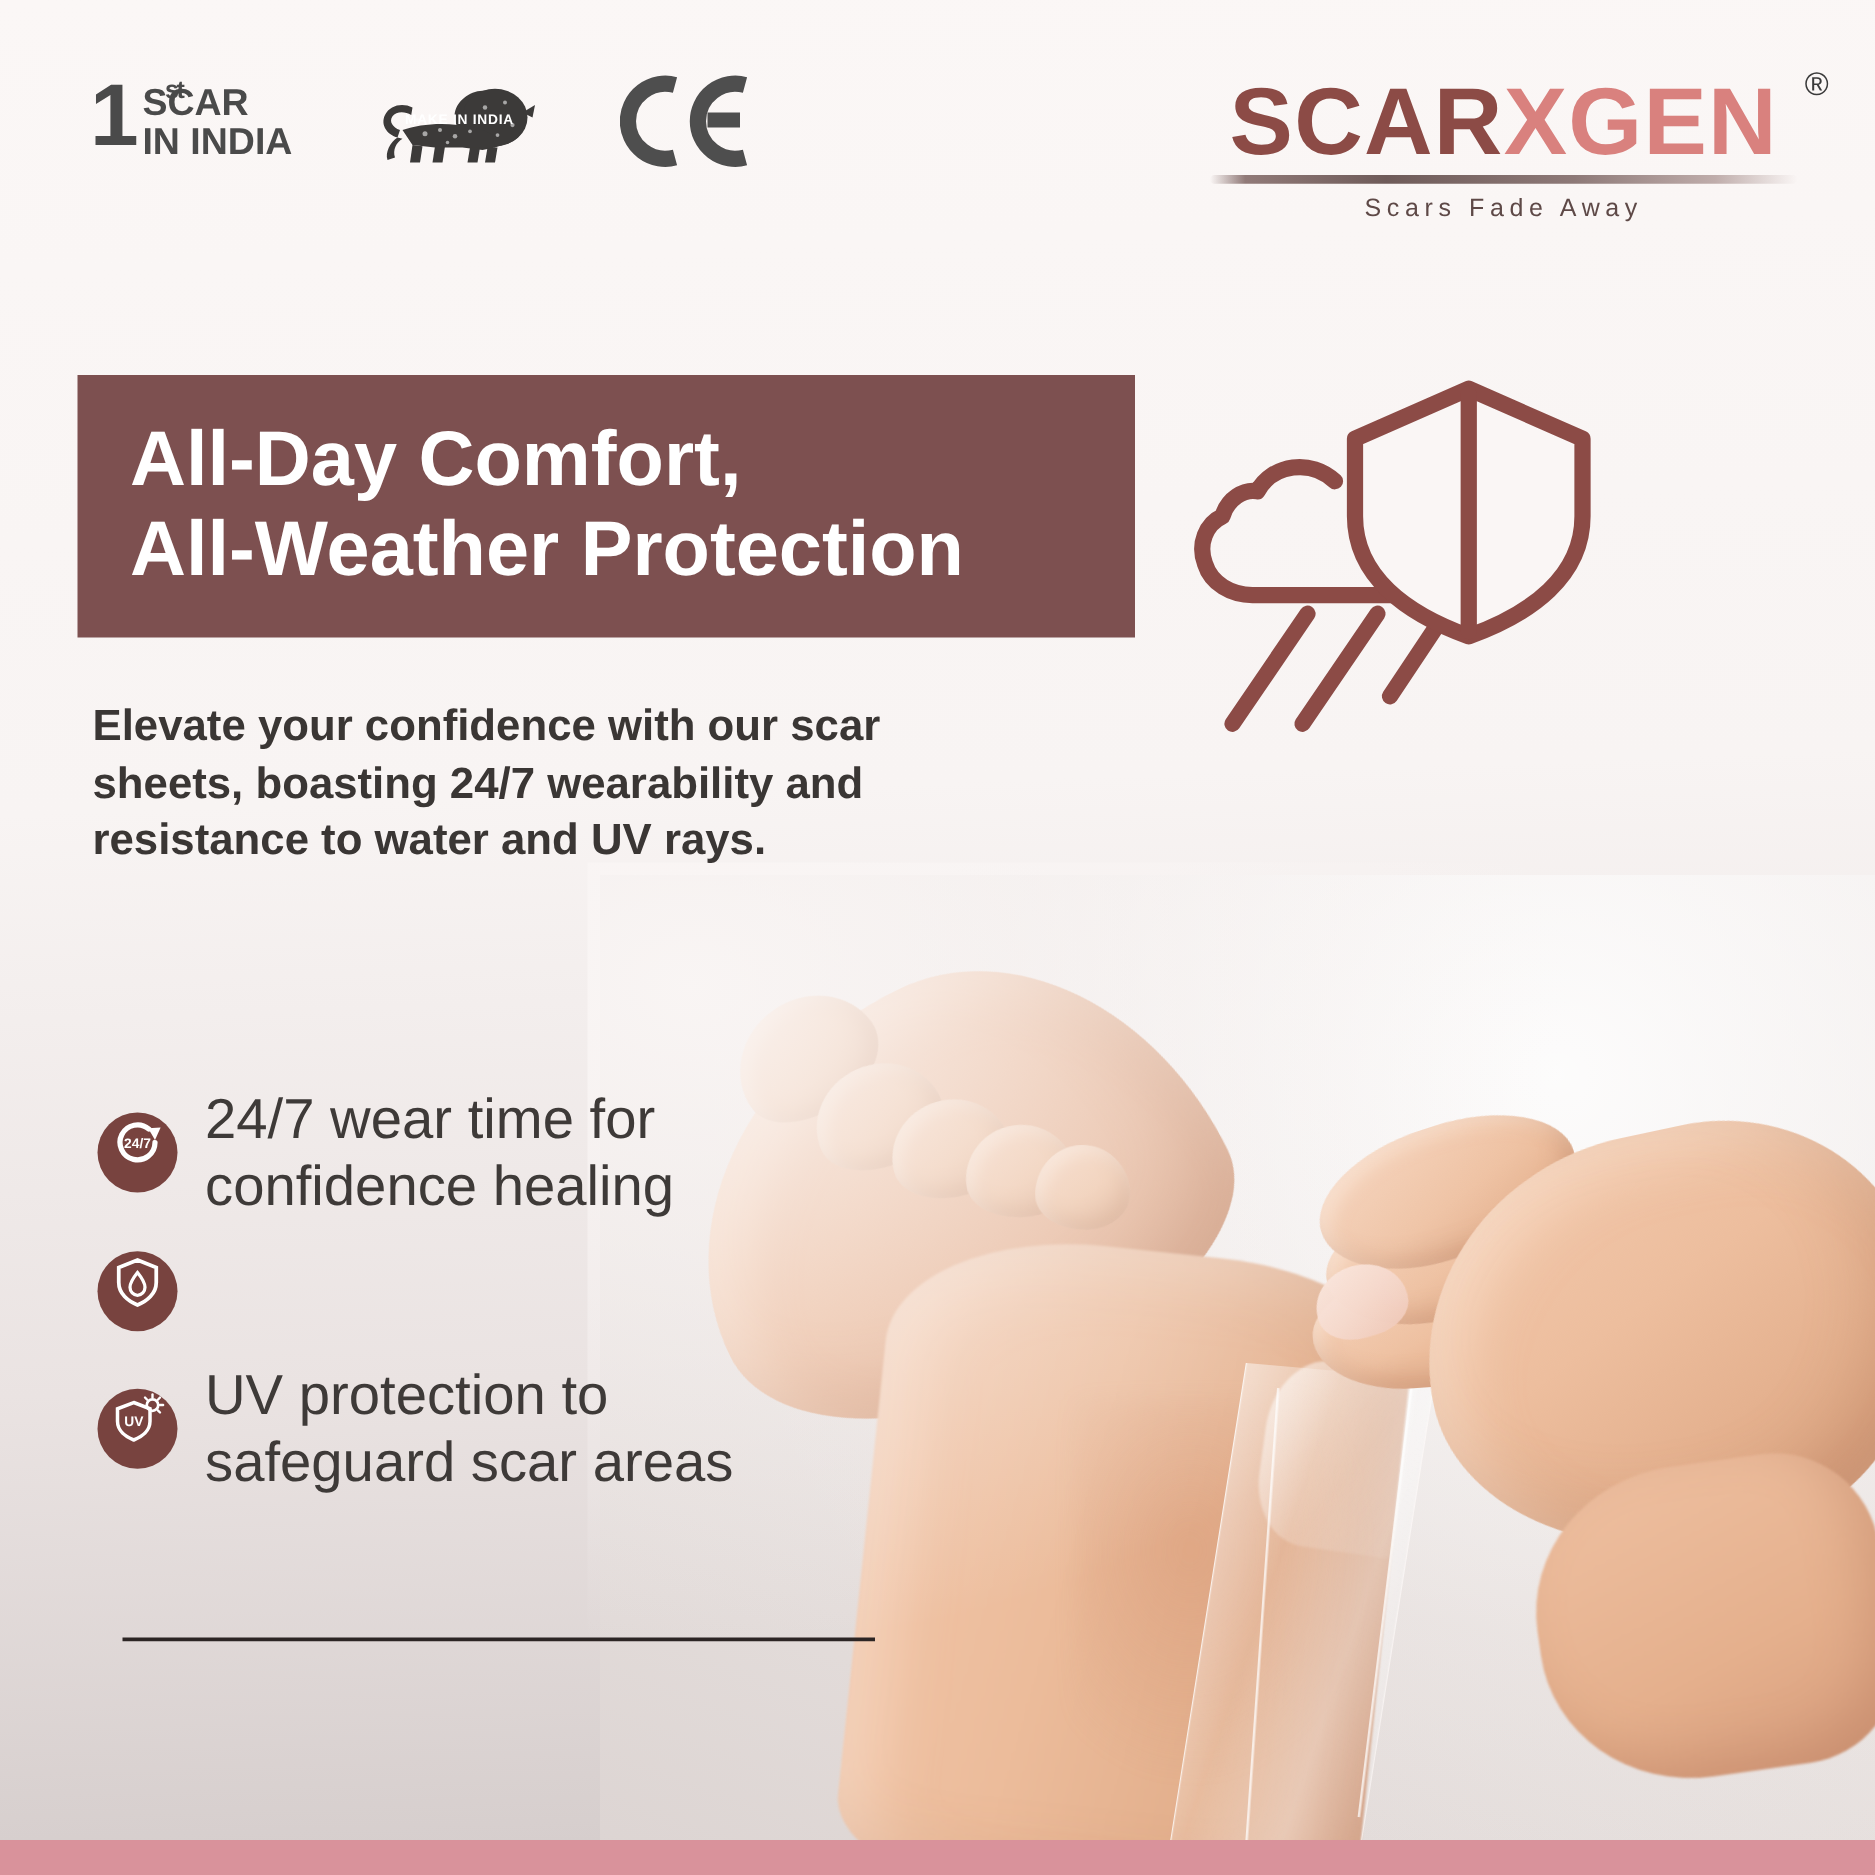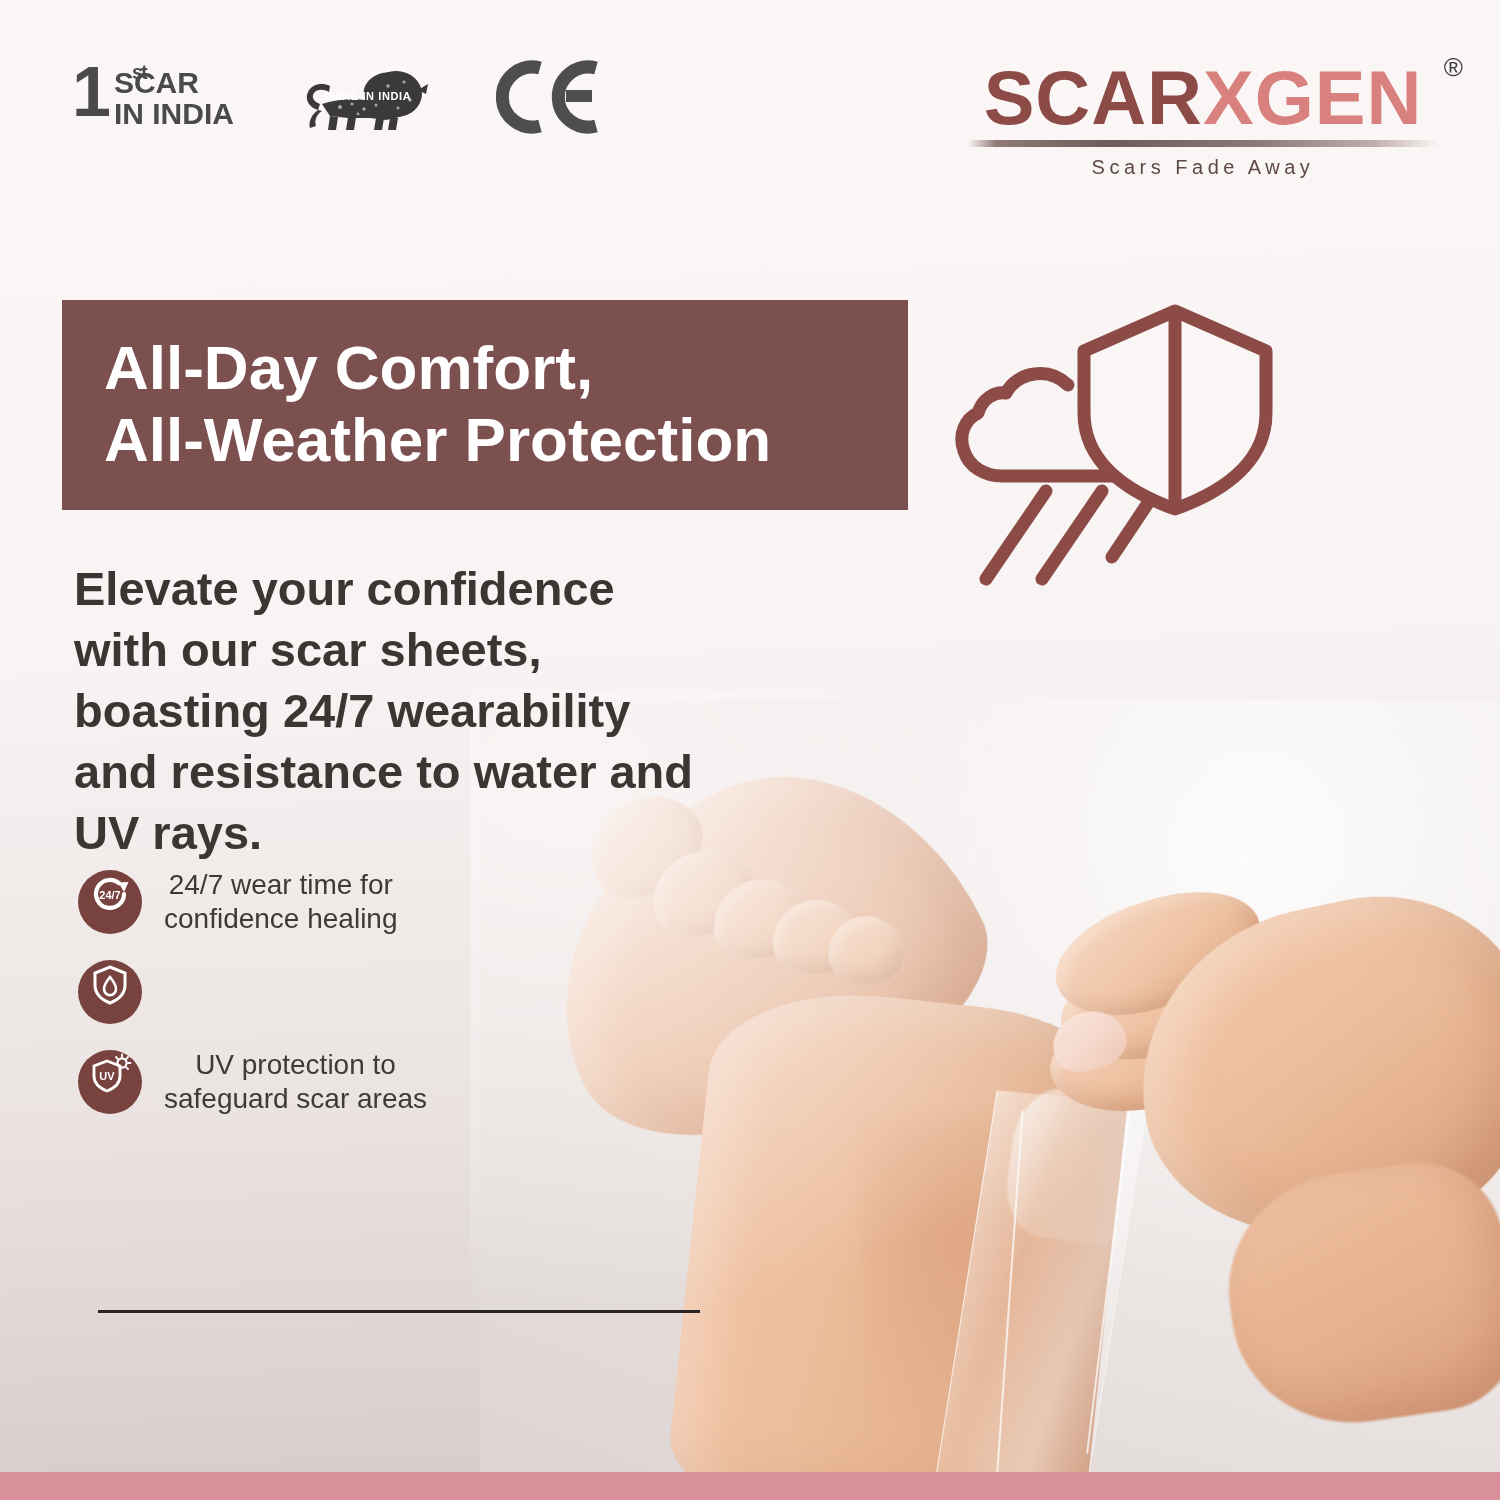--- a/index.html
+++ b/index.html
@@ -276,21 +276,21 @@
     letter-spacing: 0px;
     white-space: nowrap;
   }
 
   
   .body-copy {
     position: absolute;
     left: 74px; top: 558px;
     width: 640px;
     font-family: "Liberation Sans Narrow", "Liberation Sans", sans-serif;
-    font-size: 47px;
+    font-size: 35px;
     font-weight: bold;
     color: #3A3634;
     line-height: 1.30;
   }
 
   
   .features {
     position: absolute;
     left: 78px; top: 868px;
     width: 520px;
@@ -307,24 +307,23 @@
     flex: 0 0 auto;
     width: 64px; height: 64px;
     border-radius: 50%;
     background: #78433F;
     display: flex;
     align-items: flex-start;
     justify-content: center;
   }
   .feature-text {
     font-family: "Liberation Sans Narrow", "Liberation Sans", sans-serif;
-    font-size: 28px;
+    font-size: 45px;
     color: #3E3A38;
     line-height: 1.21;
-    text-align: center;
   }
 
   
   .divider {
     position: absolute;
     left: 98px; top: 1310px;
     width: 602px; height: 3px;
     background: #2C2524;
   }
 

